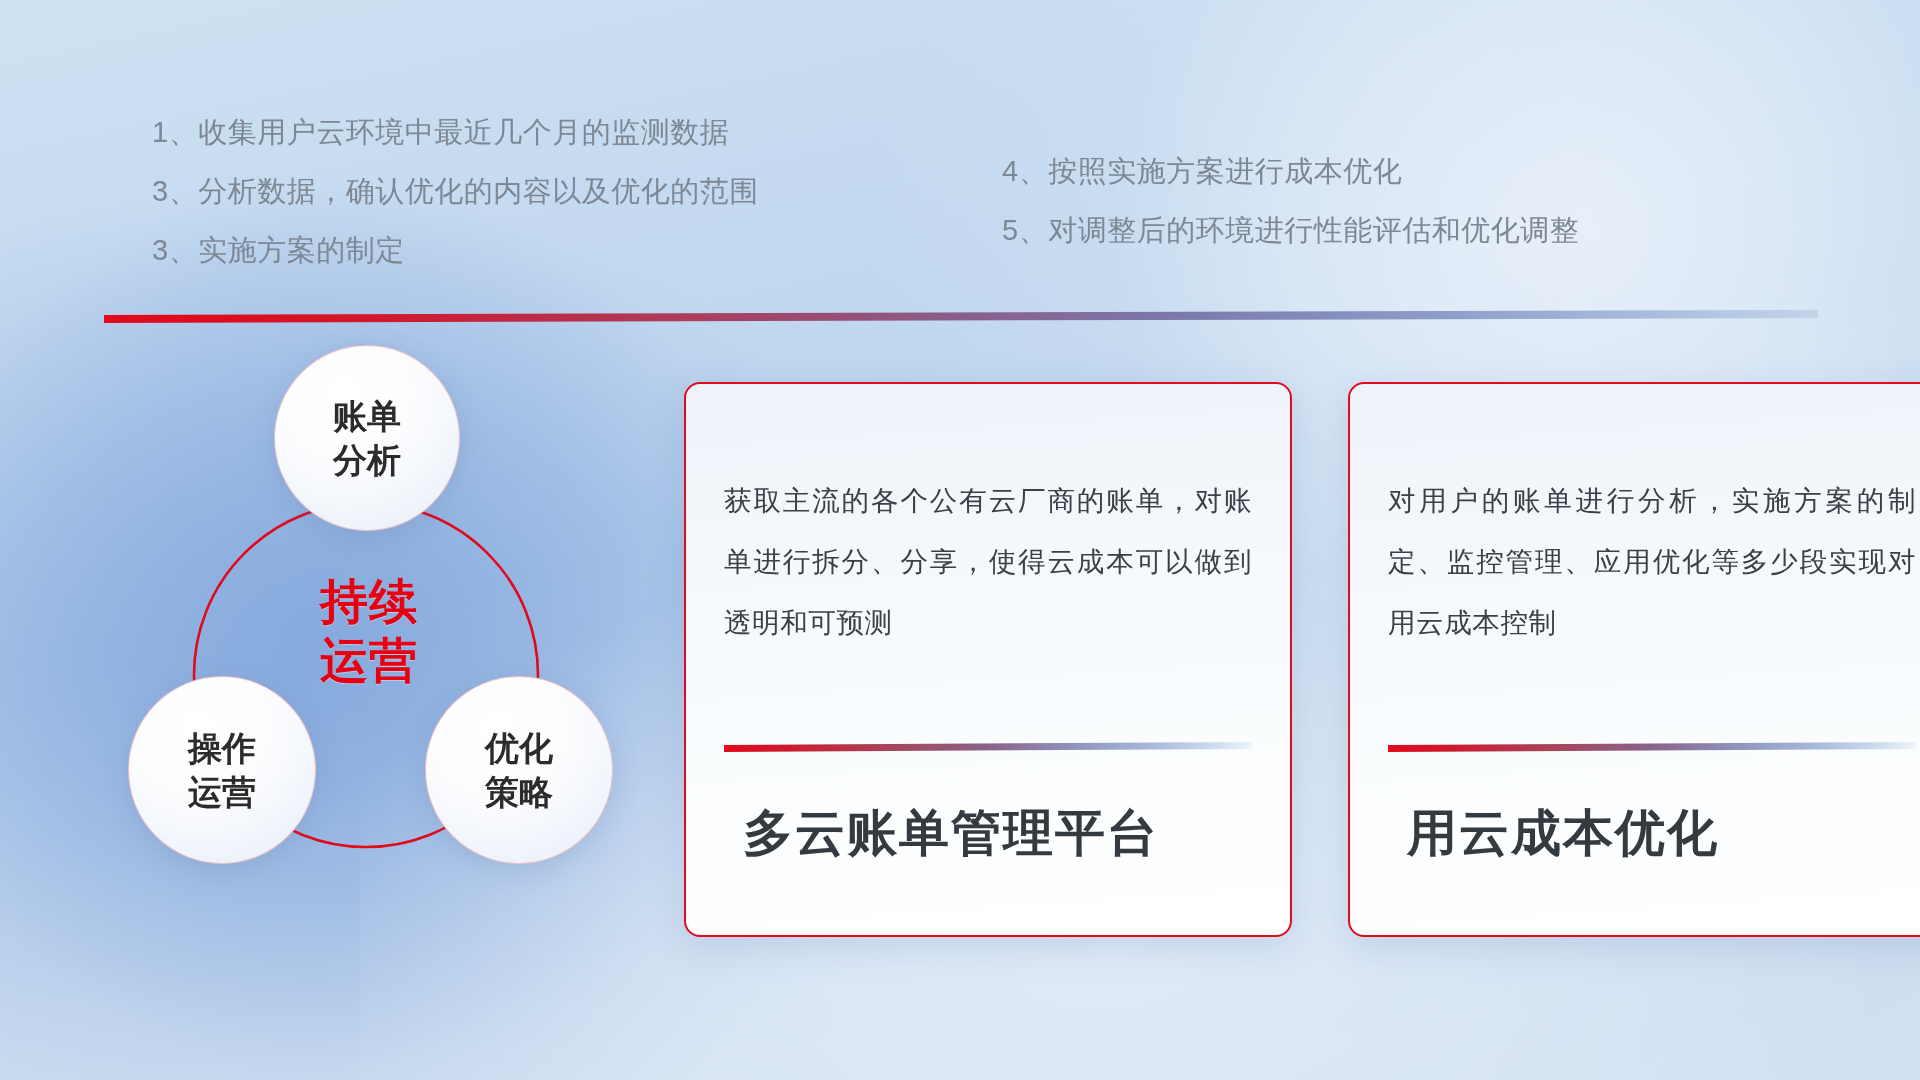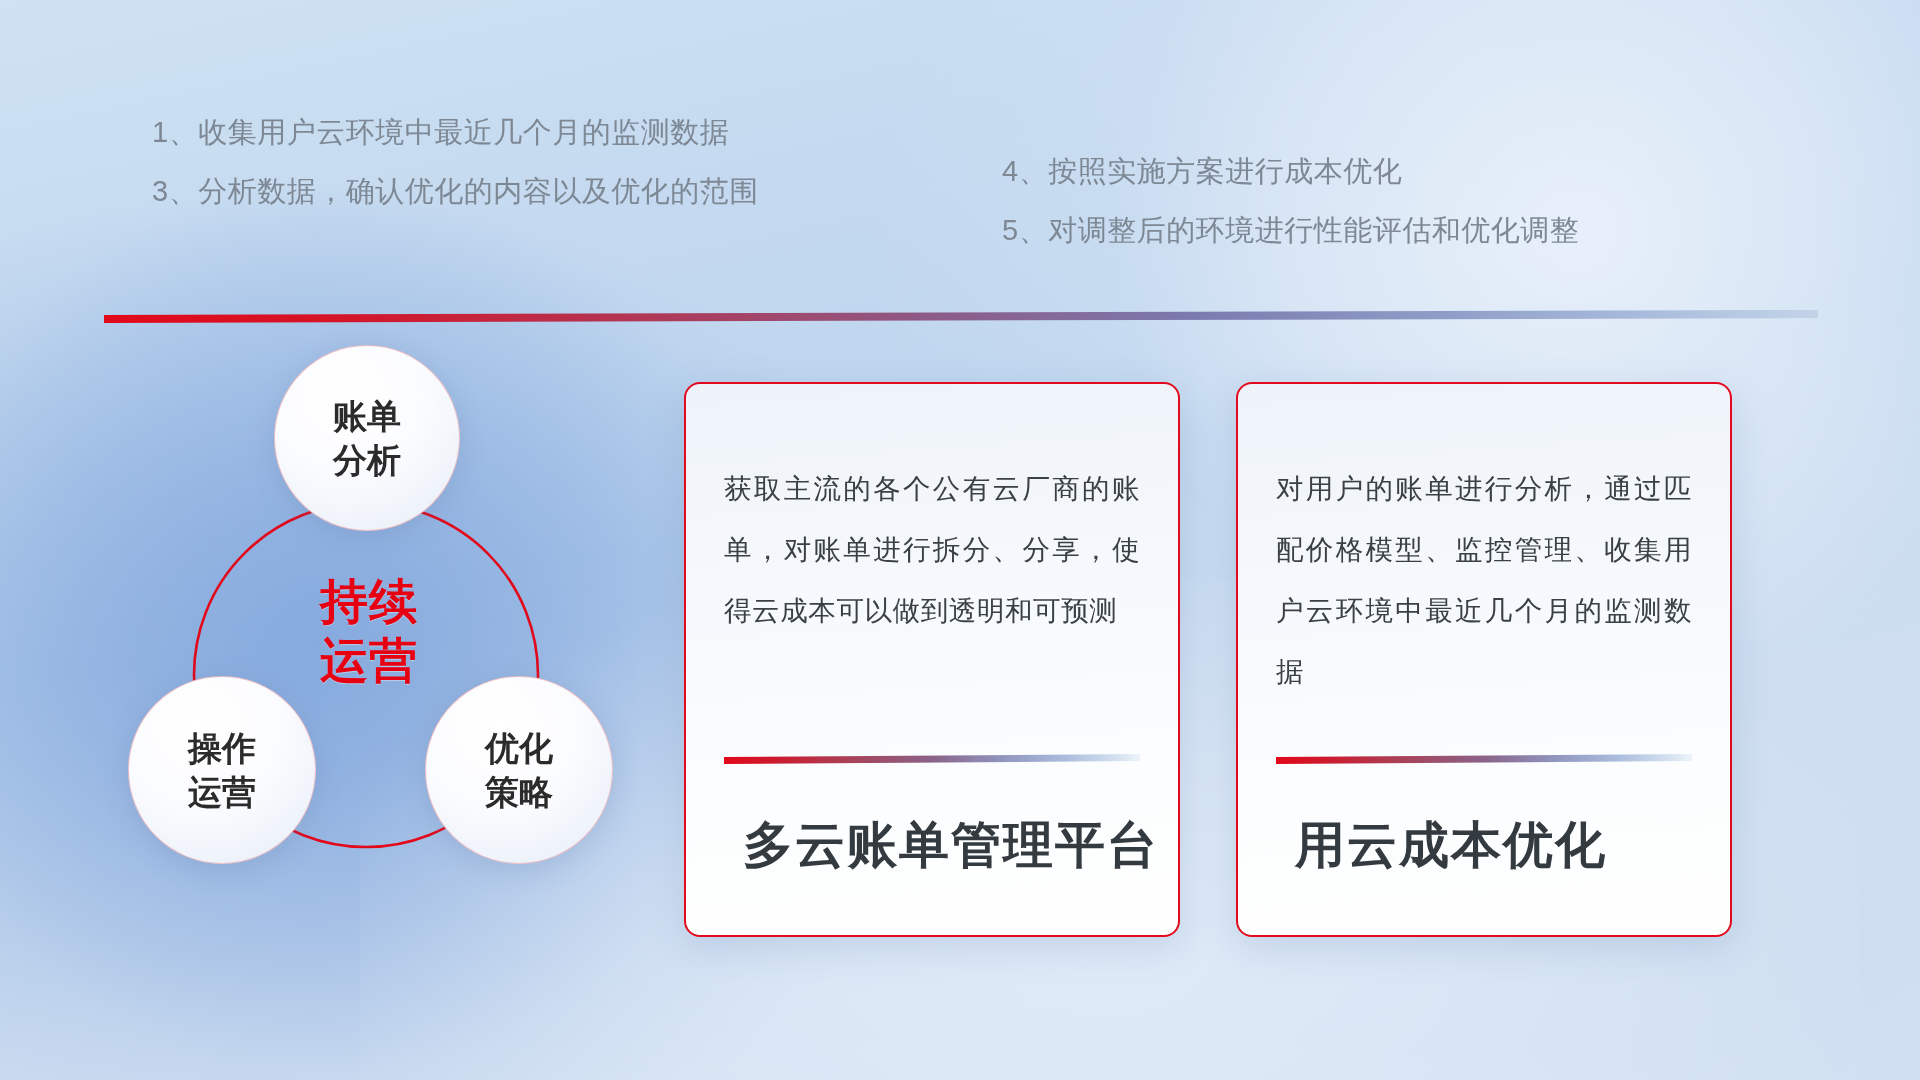--- a/index.html
+++ b/index.html
@@ -155,34 +155,34 @@
 
   
   .cards {
     position: absolute;
     left: 684px;
     top: 382px;
     display: flex;
     gap: 56px;
   }
   .card {
-    width: 496px;
+    width: 608px;
     height: 555px;
     border: 2.4px solid #e20a1c;
     border-radius: 16px;
     background: linear-gradient(176deg,
         #eef3fa 0%,
         #f2f6fb 18%,
         #f7fafd 46%,
         #fbfdfe 72%,
         #ffffff 100%);
     box-shadow: 0 10px 36px rgba(80,110,160,0.18);
     display: flex;
     flex-direction: column;
-    padding: 0 38px;
+    padding: 12px 38px;
     box-sizing: border-box;
     position: relative;
     overflow: hidden;
   }
   .card-body {
     margin-top: 74px;
     color: #3b4046;
     font-size: 27.5px;
     line-height: 2.22;
     letter-spacing: 0.6px;
@@ -225,20 +225,21 @@
 
   <div class="bg-wash-a"></div>
   <div class="bg-wash-b"></div>
   <div class="bg-wash-c"></div>
 
   <div class="list-zone">
 
     <div class="list-col left">
       <span class="list-item">1、收集用户云环境中最近几个月的监测数据</span>
       <span class="list-item">3、分析数据，确认优化的内容以及优化的范围</span>
+      <span class="list-item">3、实施方案的制定</span>
     </div>
 
     <div class="list-col right">
       <span class="list-item">4、按照实施方案进行成本优化</span>
       <span class="list-item">5、对调整后的环境进行性能评估和优化调整</span>
     </div>
 
   </div>
 
   <div class="divider"></div>
@@ -284,20 +285,20 @@
 
   <div class="cards">
 
     <div class="card">
       <div class="card-body">获取主流的各个公有云厂商的账单，对账单进行拆分、分享，使得云成本可以做到透明和可预测</div>
       <div class="card-rule"></div>
       <div class="card-title">多云账单管理平台</div>
     </div>
 
     <div class="card">
-      <div class="card-body">对用户的账单进行分析，通过匹配价格模型、监控管理、收集用户云环境中最近几个月的监测数据</div>
+      <div class="card-body">对用户的账单进行分析，实施方案的制定、监控管理、应用优化等多少段实现对用云成本控制</div>
       <div class="card-rule"></div>
       <div class="card-title">用云成本优化</div>
     </div>
 
   </div>
 
 </div>
 
 </body></html>

